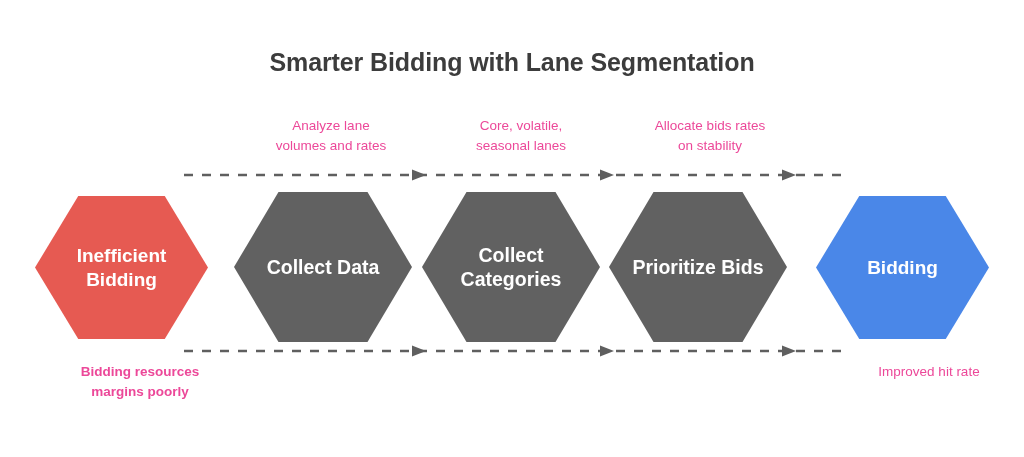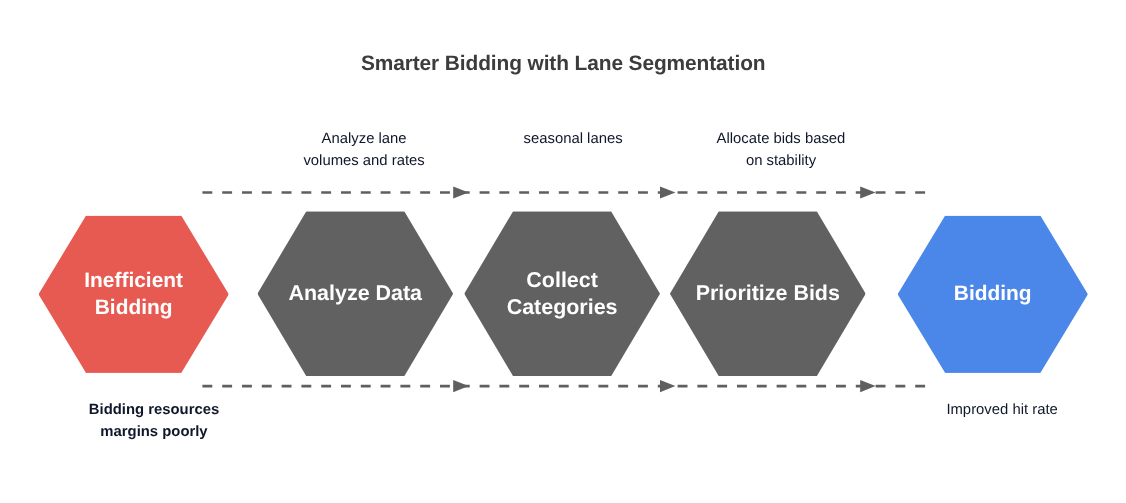--- a/index.html
+++ b/index.html
@@ -19,21 +19,21 @@
     overflow: hidden;
   }
 
   
   #title {
     position: absolute;
     left: 0;
     top: 48px;
     width: 1024px;
     text-align: center;
-    font-size: 19px;
+    font-size: 25px;
     font-weight: bold;
     color: #3c3c3c;
     letter-spacing: -0.1px;
   }
 
   
   .hex {
     position: absolute;
     display: flex;
     align-items: center;
@@ -77,30 +77,30 @@
   #rail-top    { top: 168px; }
   #rail-bottom { top: 344px; }
   .rail svg { display: block; width: 100%; height: 100%; overflow: visible; }
 
   
   .note {
     position: absolute;
     text-align: center;
     font-size: 13.5px;
     line-height: 1.45;
-    color: #0f172a;
+    color: #ec4899;
   }
   .note span { display: block; }
 
   #note-top-0 { left: 246px; top: 116px; width: 170px; }
   #note-top-1 { left: 436px; top: 116px; width: 170px; }
   #note-top-2 { left: 610px; top: 116px; width: 200px; }
 
   #note-bot-0 { left: 36px;  top: 362px; width: 208px; font-weight: bold; }
-  #note-bot-1 { left: 816px; top: 362px; width: 190px; }
+  #note-bot-1 { left: 834px; top: 362px; width: 190px; }
 </style>
 </head>
 <body>
 
 <div id="canvas">
 
   <div id="title">Smarter Bidding with Lane Segmentation</div>
 
   <div class="rail" id="rail-top">
     <svg viewBox="0 0 668 14" preserveAspectRatio="none" aria-hidden="true">
@@ -122,21 +122,21 @@
 
   <div class="hex hex-end" id="hex-0">
     <div>
       <span>Inefficient</span>
       <span>Bidding</span>
     </div>
   </div>
 
   <div class="hex hex-mid" id="hex-1">
     <div>
-      <span>Analyze Data</span>
+      <span>Collect Data</span>
     </div>
   </div>
 
   <div class="hex hex-mid" id="hex-2">
     <div>
       <span>Collect</span>
       <span>Categories</span>
     </div>
   </div>
 
@@ -151,25 +151,26 @@
       <span>Bidding</span>
     </div>
   </div>
 
   <div class="note" id="note-top-0">
     <span>Analyze lane</span>
     <span>volumes and rates</span>
   </div>
 
   <div class="note" id="note-top-1">
+    <span>Core, volatile,</span>
     <span>seasonal lanes</span>
   </div>
 
   <div class="note" id="note-top-2">
-    <span>Allocate bids based</span>
+    <span>Allocate bids rates</span>
     <span>on stability</span>
   </div>
 
   <div class="note" id="note-bot-0">
     <span>Bidding resources</span>
     <span>margins poorly</span>
   </div>
 
   <div class="note" id="note-bot-1">
     <span>Improved hit rate</span>

